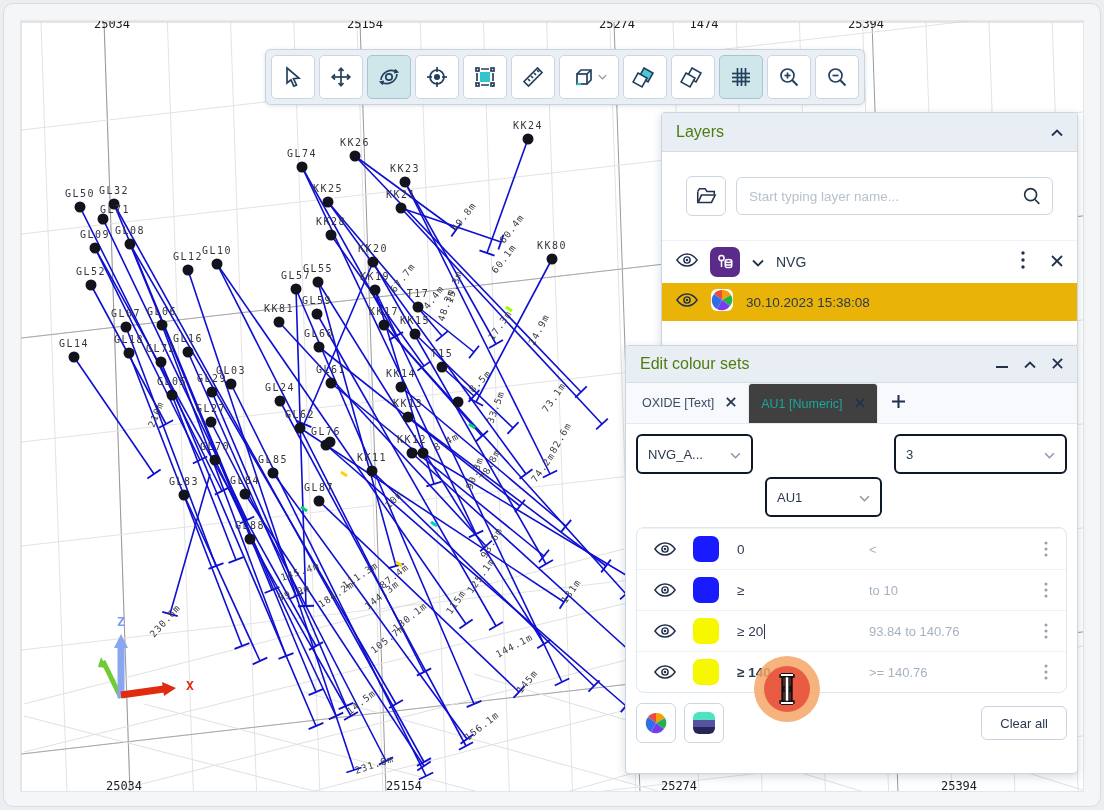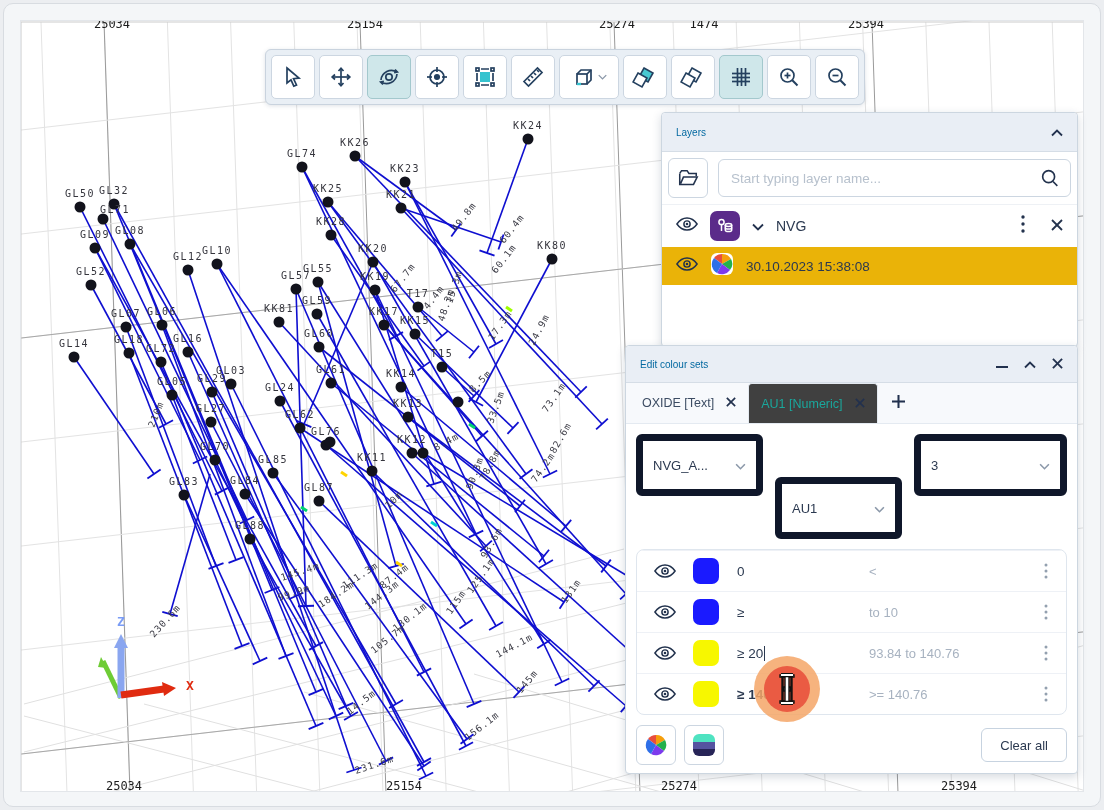--- a/index.html
+++ b/index.html
@@ -11,46 +11,46 @@
   
   .toolbar{position:absolute;left:265px;top:49px;display:flex;gap:4px;background:#e9eff5;border:1px solid #c9d3de;border-radius:6px;padding:5px;box-shadow:0 1px 4px rgba(40,60,90,.15);z-index:5;}
   .tbtn{width:42px;height:42px;background:#ffffff;border:1px solid #ccd6e1;border-radius:5px;display:flex;align-items:center;justify-content:center;cursor:pointer;}
   .tbtn.active{background:#cfe7ea;border-color:#a3c8cd;}
   .tbtn.wide{width:58px;gap:2px;}
   .tbtn svg{display:block;}
 
   
   .panel{position:absolute;background:#ffffff;border:1px solid #ccd6e0;border-radius:4px;box-shadow:0 3px 10px rgba(30,50,80,.18);}
   .panel-header{height:38px;background:#e9eef5;border-bottom:1px solid #d5dde6;display:flex;align-items:center;padding:0 14px;border-radius:4px 4px 0 0;}
-  .panel-title{font-size:10px;color:#0369a1;}
+  .panel-title{font-size:16px;color:#4d7c0f;}
   .ph-icons{margin-left:auto;display:flex;gap:16px;align-items:center;}
 
   
   .layers{left:661px;top:112px;width:415px;height:233px;z-index:4;}
-  .layers-search{display:flex;align-items:center;gap:10px;padding:6px;}
+  .layers-search{display:flex;align-items:center;gap:10px;padding:24px;}
   .icon-btn{width:38px;height:38px;border:1px solid #ccd6e1;border-radius:6px;background:#fff;display:flex;align-items:center;justify-content:center;cursor:pointer;flex:0 0 auto;}
   .search-wrap{position:relative;flex:1;}
   .search-wrap input{width:100%;box-sizing:border-box;height:38px;border:1px solid #ccd6e1;border-radius:6px;padding:0 38px 0 12px;font-size:13.5px;color:#2b3950;font-family:"Liberation Sans",sans-serif;}
   .search-wrap input::placeholder{color:#b7c1cd;}
   .search-wrap .mag{position:absolute;right:10px;top:8px;}
   .layer-row{display:flex;align-items:center;height:42px;padding:0 14px;gap:12px;border-top:1px solid #eef1f5;}
   .layer-row .name{font-size:14px;color:#2b3950;}
   .layer-sub{display:flex;align-items:center;height:38px;padding:0 14px;gap:12px;background:#eab308;}
   .layer-sub .date{font-size:13.5px;color:#2b3950;}
   .spacer{margin-left:auto;}
   .appicon{width:30px;height:30px;border-radius:7px;background:#5b2b8a;display:flex;align-items:center;justify-content:center;}
 
   
   .csets{left:625px;top:345px;width:451px;height:427px;z-index:6;}
   .tabbar{display:flex;align-items:center;height:40px;background:#f7f9fc;border-bottom:1px solid #e4eaf1;padding:0 4px;}
   .tab{display:flex;align-items:center;gap:12px;padding:0 12px;height:40px;font-size:12.5px;color:#3c4c63;cursor:pointer;}
   .tab.active{background:#404040;color:#1aa79c;border:1px solid #e4eaf1;border-bottom:none;border-radius:4px 4px 0 0;height:39px;}
   .tab-add{padding:0 14px;cursor:pointer;}
   .dd-row{display:flex;gap:12px;padding:10px 10px 8px 10px;}
-  .dd{height:36px;border:7px solid #0f172a;border-radius:6px;display:flex;align-items:center;padding:6px 10px;font-size:13px;color:#2b3950;cursor:pointer;}
+  .dd{height:36px;border:2px solid #0f172a;border-radius:6px;display:flex;align-items:center;padding:0 10px;font-size:13px;color:#2b3950;cursor:pointer;}
   .dd .cv{margin-left:auto;padding-left:14px;}
   .dd1{width:93px;} .dd2{width:93px;margin-top:43px;} .dd3{flex:1;}
   .ctable{margin:2px 10px 0 10px;border:1px solid #dfe6ee;border-radius:8px;overflow:hidden;}
   .crow{display:grid;grid-template-columns:56px 44px 132px 1fr 40px;align-items:center;height:40px;border-top:1px solid #eef1f6;}
   .crow.head{border-top:none;height:38px;}
   .crow .ccell{display:flex;align-items:center;}
   .crow .eye{justify-content:center;}
   .hdtxt{font-size:13px;color:#33415c;}
   .swatch{width:26px;height:26px;border-radius:7px;}
   .cval{font-size:13.5px;color:#2b3950;}

